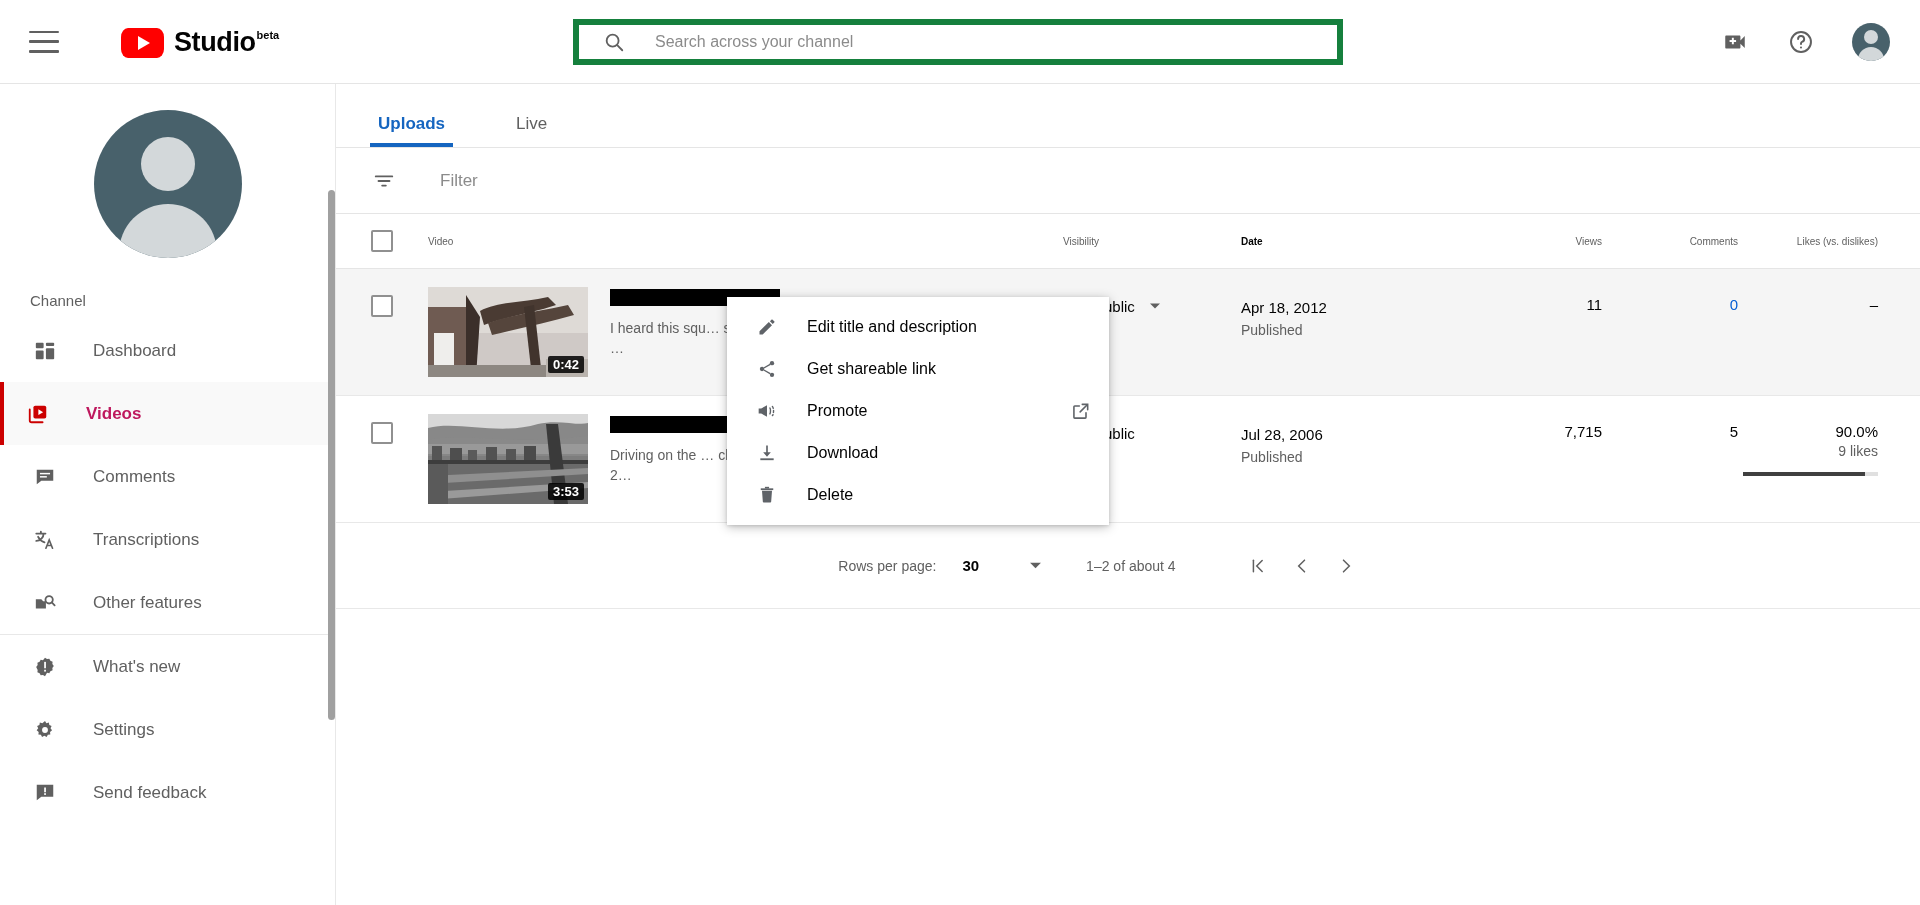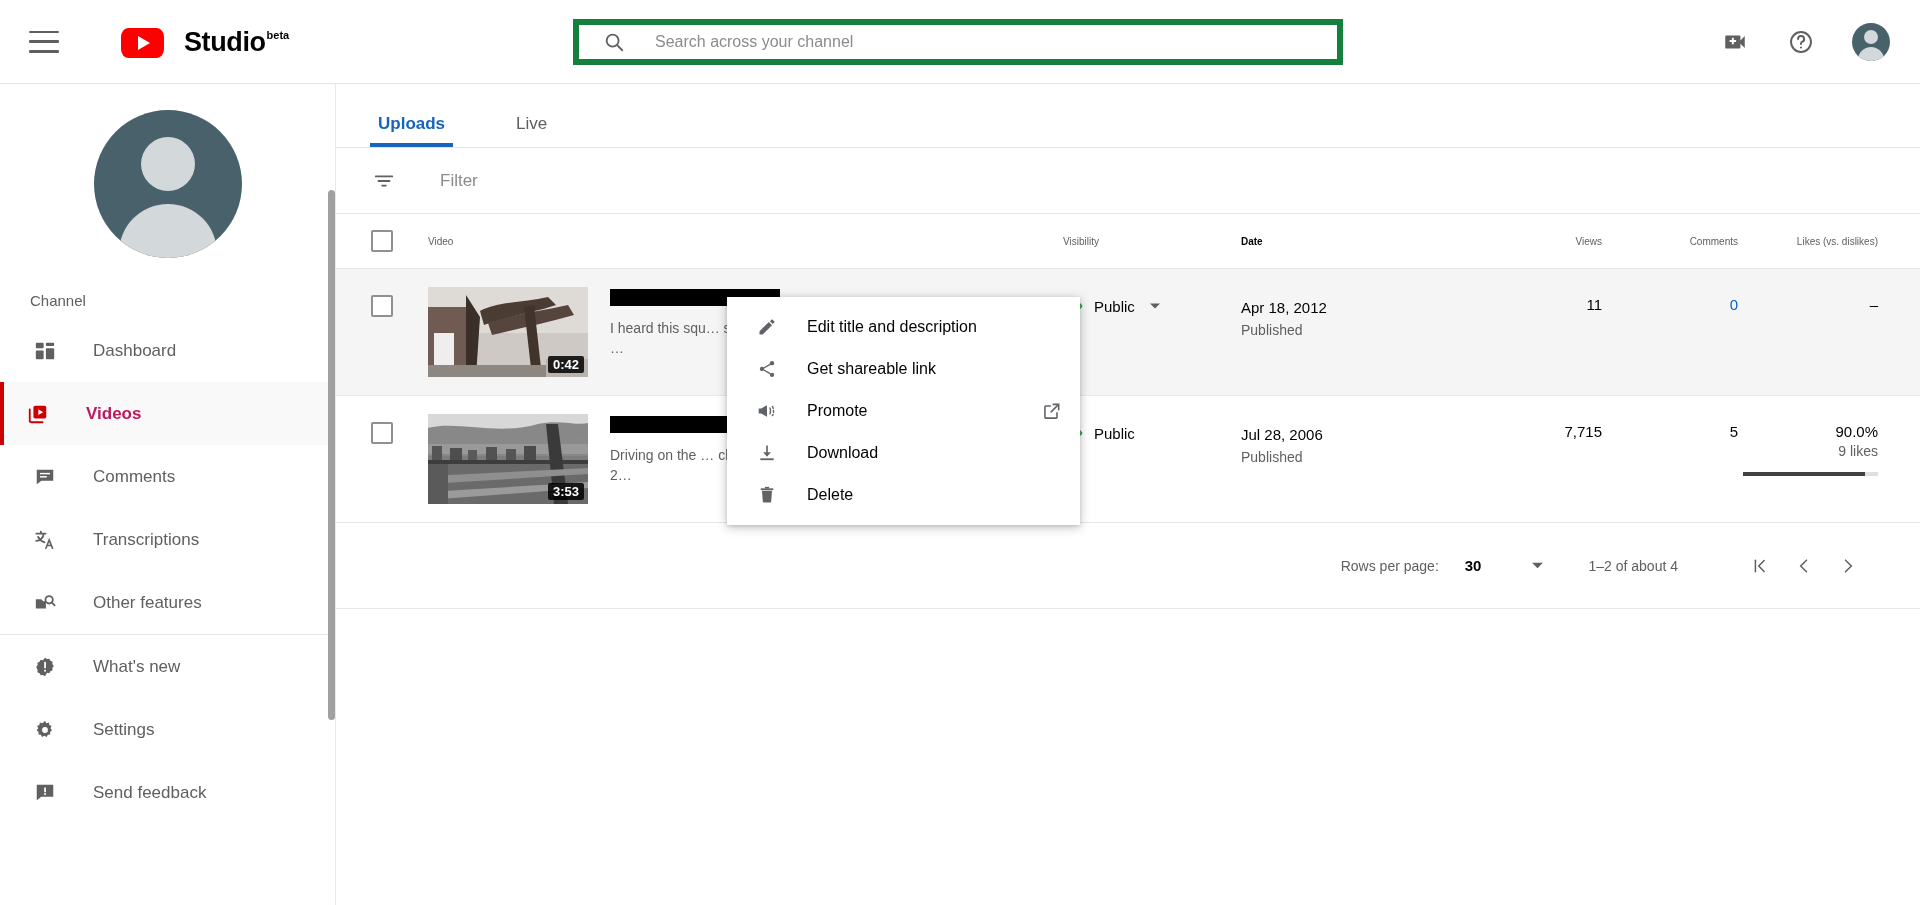--- a/index.html
+++ b/index.html
@@ -38,21 +38,21 @@
   }
   .yt-logo .tri {
     width: 0; height: 0;
     border-top: 7px solid transparent;
     border-bottom: 7px solid transparent;
     border-left: 12px solid #ffffff;
     margin-left: 3px;
   }
   .brand-text {
     font-size: 27px; font-weight: bold; letter-spacing: -0.4px;
-    color: #030303; margin-left: 20px; line-height: 34px;
+    color: #030303; margin-left: 10px; line-height: 34px;
   }
   .brand-beta { font-size: 11px; font-weight: bold; color: #030303; margin-top: 4px; margin-left: 1px; }
 
   .searchwrap {
     position: absolute; left: 573px; top: 19px;
     width: 770px; height: 46px;
     border: 6px solid #15803d; background: #fff;
     display: flex; align-items: center;
   }
   .search-icon { margin-left: 24px; flex: 0 0 auto; color: #606060; display: flex; }
@@ -170,34 +170,34 @@
   .num-cell { font-size: 15px; color: #030303; padding-top: 9px; }
   .link-num { color: #065fd4; }
   .likes-cell { padding-top: 9px; }
   .likes-pct { font-size: 15px; color: #030303; }
   .likes-sub { font-size: 14px; color: #606060; margin-top: 3px; }
   .likes-bar { width: 135px; height: 4px; background: #e0e0e0; margin-top: 13px; margin-left: auto; }
   .likes-bar > div { height: 100%; background: #404040; }
 
   
   .pagination {
-    display: flex; align-items: center; justify-content: flex-end;
+    display: flex; align-items: center; justify-content: center;
     height: 86px; padding-right: 50px; font-size: 14px; color: #606060;
     border-bottom: 1px solid #e8e8e8;
   }
   .rpp-label { margin-right: 26px; }
   .rpp-val { color: #030303; font-weight: bold; font-size: 15px; }
   .rpp-caret { margin-left: 50px; margin-right: 44px; color: #606060; display: flex; cursor: pointer; }
   .range { margin-right: 60px; }
   .pg-btn { width: 44px; height: 44px; display: flex; align-items: center; justify-content: center; color: #606060; cursor: pointer; }
 
   
   .ctxmenu {
     position: absolute; left: 727px; top: 297px;
-    width: 353px; background: #fff;
+    width: 382px; background: #fff;
     box-shadow: 0 2px 10px rgba(0,0,0,0.26), 0 1px 3px rgba(0,0,0,0.12);
     padding: 9px 0; z-index: 50;
   }
   .ctxitem {
     height: 42px; display: flex; align-items: center;
     padding: 0 18px 0 28px; cursor: pointer;
     font-size: 16px; color: #030303;
   }
   .ctxitem .ci-ico { width: 24px; height: 24px; display: flex; align-items: center; justify-content: center; color: #5f6368; flex: 0 0 24px; }
   .ctxitem .ci-label { margin-left: 28px; flex: 1 1 auto; }

